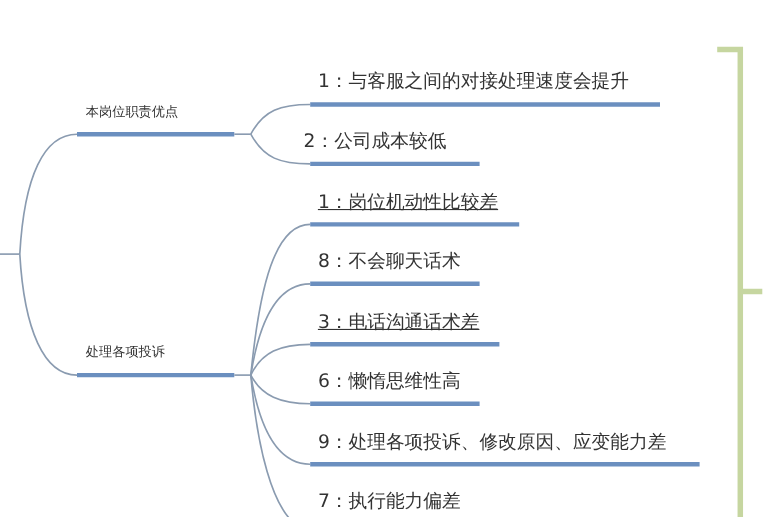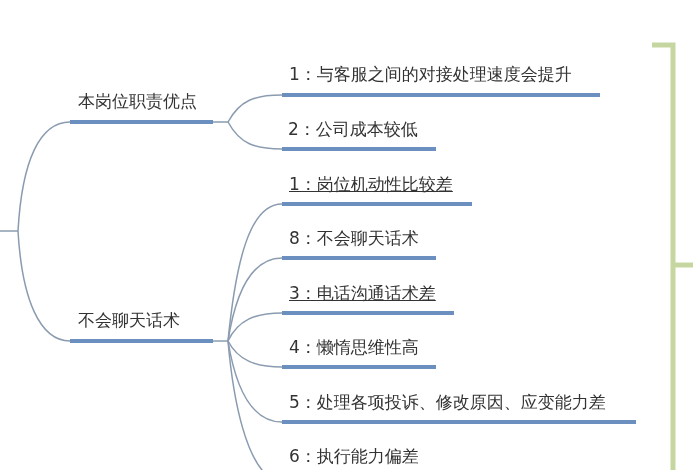--- a/index.html
+++ b/index.html
@@ -1,20 +1,20 @@
 <!DOCTYPE html>
 <html><head>
 <meta charset="utf-8">
 <style>
   html, body { margin: 0; padding: 0; background: #ffffff; }
   body { width: 700px; height: 470px; position: relative; overflow: hidden;
          font-family: "DejaVu Sans", "Liberation Sans", sans-serif; color: #333333; }
   svg.links { position: absolute; left: 0; top: 0; width: 700px; height: 470px; }
   .node-text { position: absolute; font-size: 17px; line-height: 20px; white-space: nowrap; color: #333; }
-  .branch-text { font-size: 17px; text-align: right; }
+  .branch-text { font-size: 12px; text-align: right; }
 </style>
 </head>
 <body>
 
 <svg class="links" viewBox="0 0 700 470">
 
   <line x1="0" y1="231" x2="18" y2="231" stroke="#8a9bb0" stroke-width="1.5"></line>
 
   <path d="M18 231 C 22 160, 40 122, 70 122" fill="none" stroke="#8a9bb0" stroke-width="1.5"></path>
   <path d="M18 231 C 22 300, 40 341, 70 341" fill="none" stroke="#8a9bb0" stroke-width="1.5"></path>
@@ -42,23 +42,23 @@
   <line x1="282" y1="367" x2="436" y2="367" stroke="#6b8fbf" stroke-width="4"></line>
   <line x1="282" y1="422" x2="636" y2="422" stroke="#6b8fbf" stroke-width="4"></line>
 
   <g stroke="#c6d6a0" stroke-width="5" fill="none">
     <polyline points="652,45 673,45 673,470"></polyline>
     <line x1="673" y1="265" x2="693" y2="265"></line>
   </g>
 </svg>
 
 <div class="node-text branch-text" style="left:78px; top:91px;">本岗位职责优点</div>
-<div class="node-text branch-text" style="left:78px; top:310px;">不会聊天话术</div>
+<div class="node-text branch-text" style="left:78px; top:310px;">处理各项投诉</div>
 
 <div class="node-text" style="left:289px; top:64px;text-align:right;">1：与客服之间的对接处理速度会提升</div>
-<div class="node-text" style="left:288px; top:119px;text-align:right;">2：公司成本较低</div>
+<div class="node-text" style="left:276px; top:119px;text-align:right;">2：公司成本较低</div>
 
 <div class="node-text" style="left:289px; top:174px;text-decoration:underline;">1：岗位机动性比较差</div>
 <div class="node-text" style="left:289px; top:228px;">8：不会聊天话术</div>
 <div class="node-text" style="left:289px; top:283px;text-decoration:underline;">3：电话沟通话术差</div>
-<div class="node-text" style="left:289px; top:337px;">4：懒惰思维性高</div>
-<div class="node-text" style="left:289px; top:392px;">5：处理各项投诉、修改原因、应变能力差</div>
-<div class="node-text" style="left:289px; top:446px;">6：执行能力偏差</div>
+<div class="node-text" style="left:289px; top:337px;">6：懒惰思维性高</div>
+<div class="node-text" style="left:289px; top:392px;">9：处理各项投诉、修改原因、应变能力差</div>
+<div class="node-text" style="left:289px; top:446px;">7：执行能力偏差</div>
 
 </body></html>

